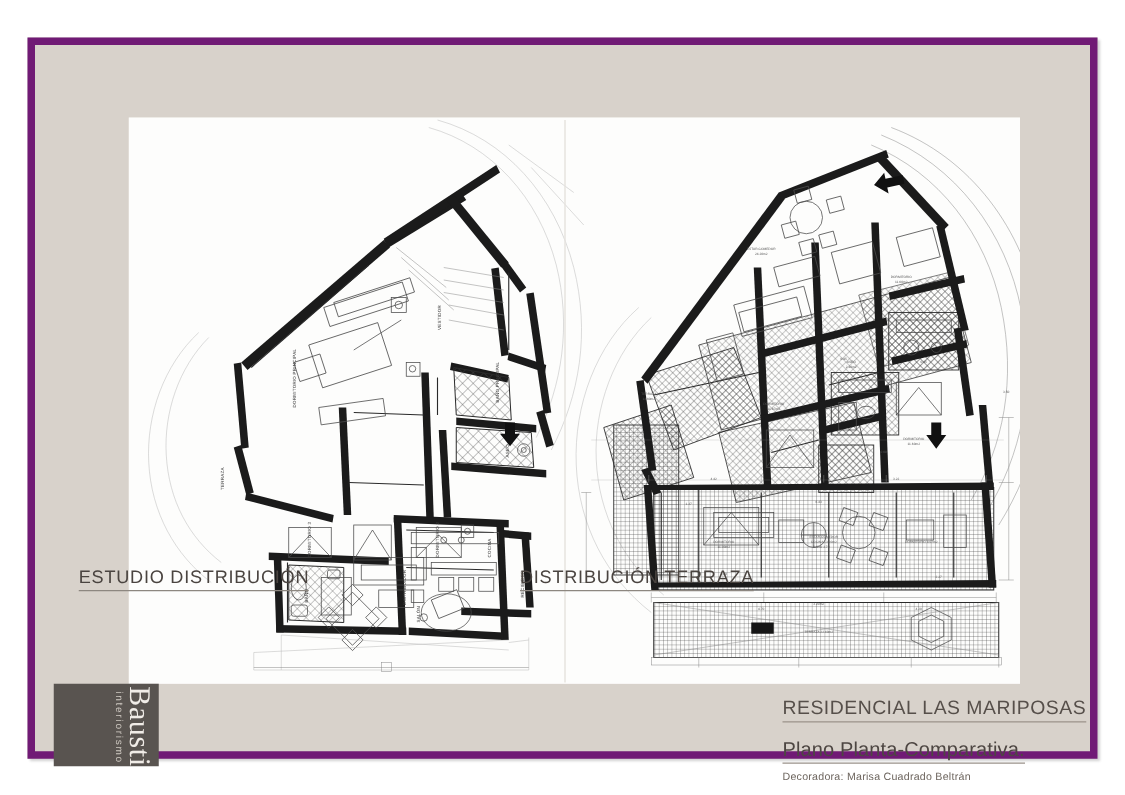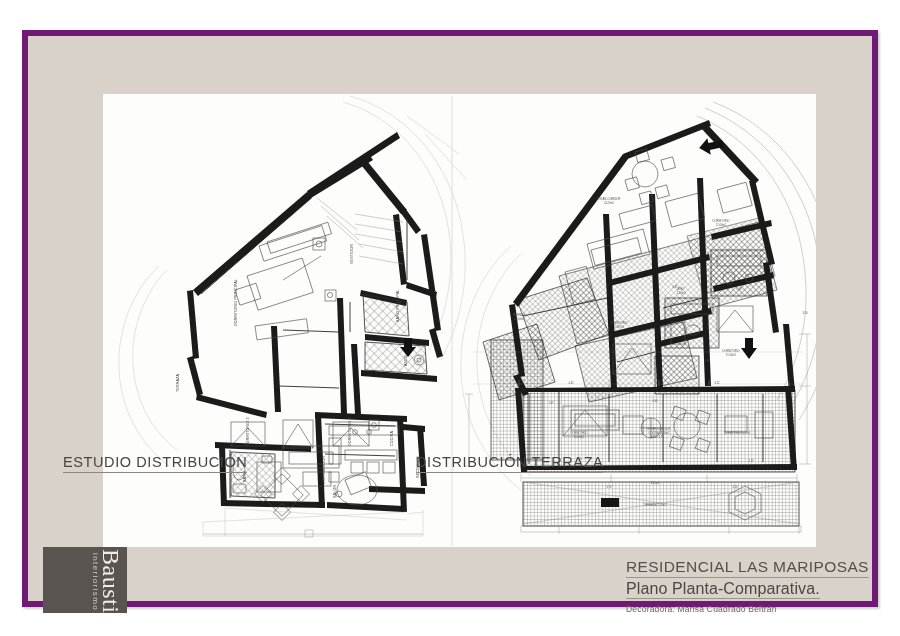--- a/index.html
+++ b/index.html
@@ -106,21 +106,21 @@
     display: inline-block;
     line-height: 1.22;
   }
   .foot-2 {
     font-size: 16px;
     color: #4d4642;
     letter-spacing: 0.1px;
     border-bottom: 1px solid #9b938b;
     display: inline-block;
     line-height: 1.22;
-    margin-top: 1px;
+    margin-top: 13px;
   }
   .foot-3 {
     font-size: 8.5px;
     color: #6d655e;
     letter-spacing: 0.2px;
     margin-top: 5px;
   }
   .fline { display: block; }
 
   

